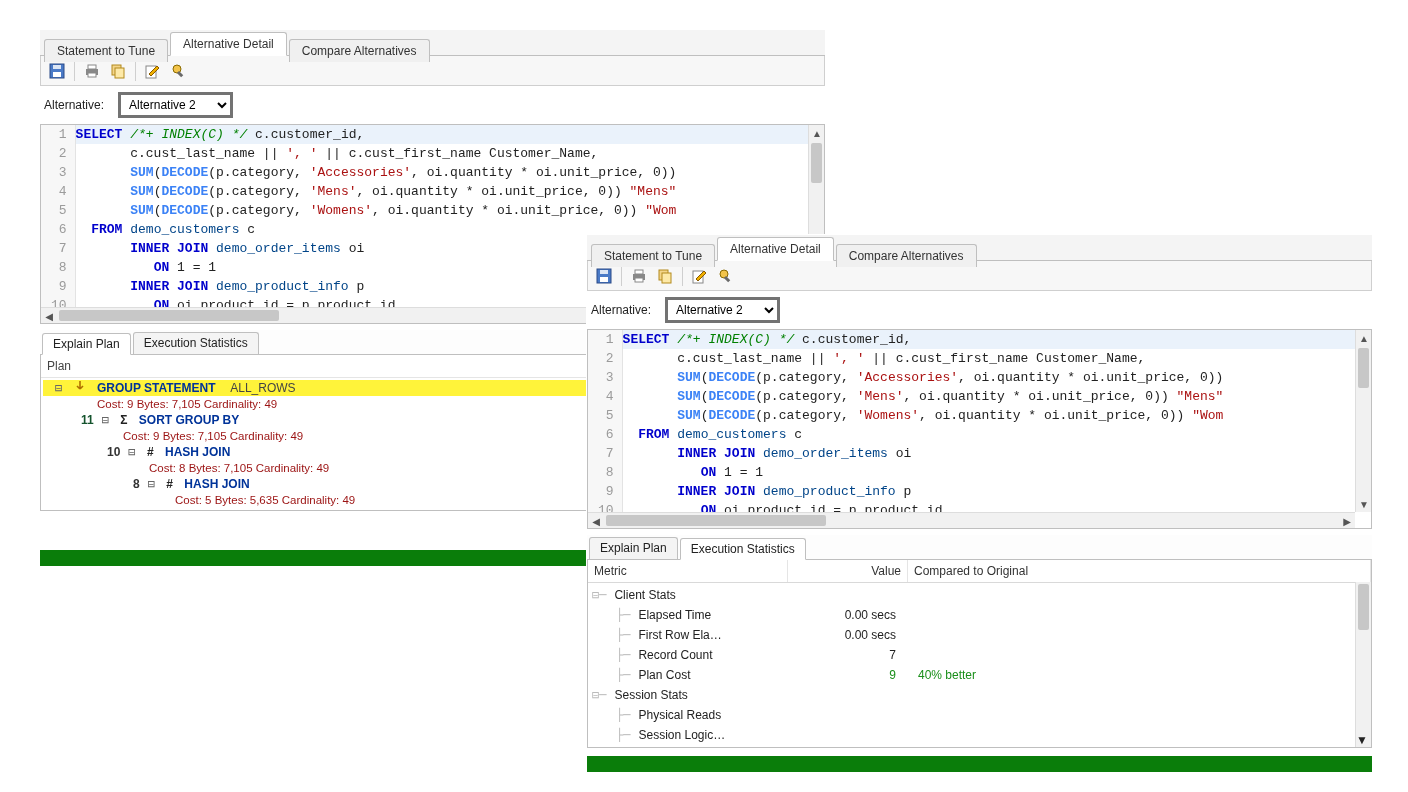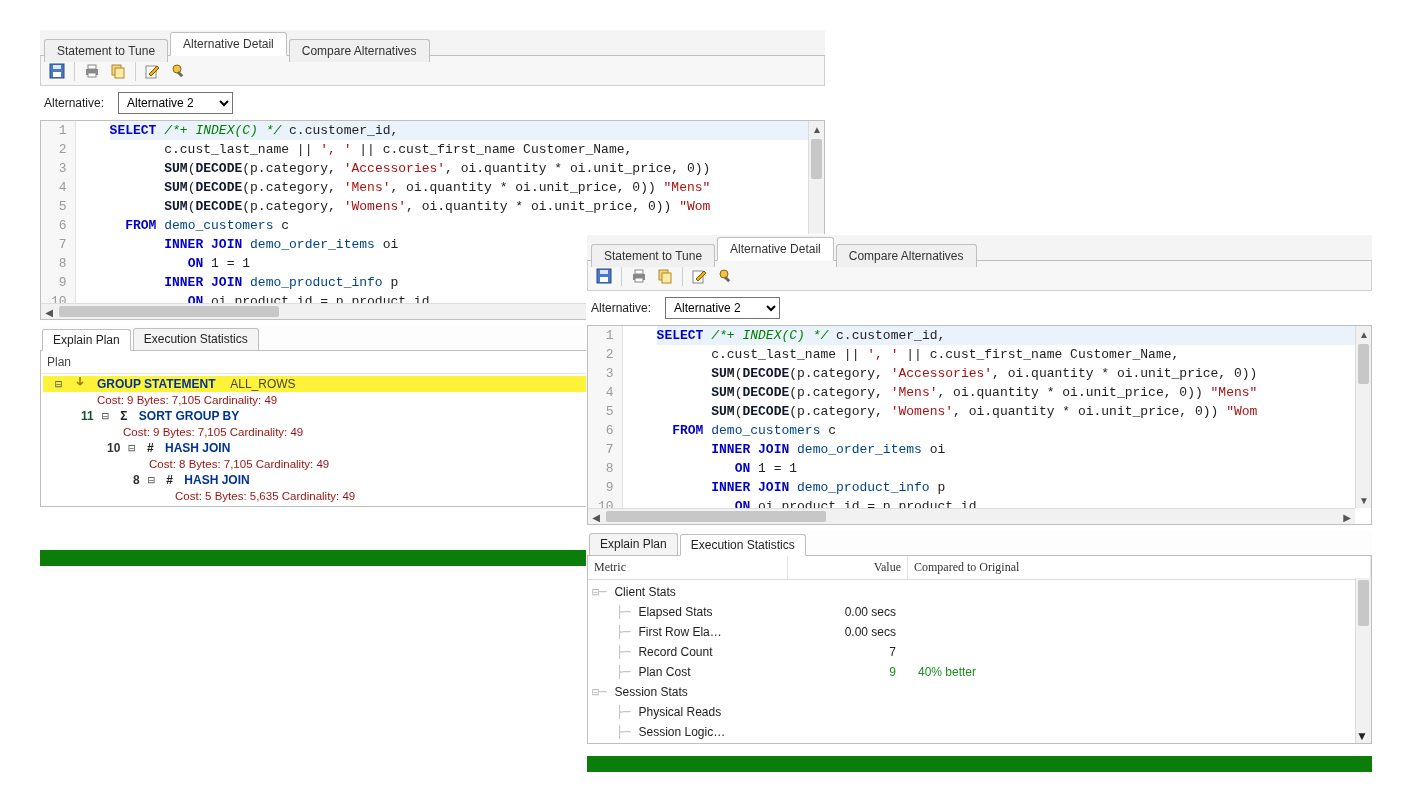--- a/index.html
+++ b/index.html
@@ -63,21 +63,21 @@
     cursor: pointer;
   }
   .sep { width:1px; height:20px; background:#cfcfcf; margin:0 3px; }
   
   .altrow {
     display: flex; align-items: center; gap: 14px;
     padding: 6px 4px 6px 4px;
   }
   .altrow select {
     font-size:12px; padding:2px 4px;
-    border:1px solid #737373; background:#fff;
+    border:3px solid #737373; background:#fff;
     width: 115px;
   }
   
   .editor-wrap {
     border: 1px solid #bfbfbf;
     position: relative;
     overflow: hidden;
     background: #fff;
   }
   .editor {
@@ -92,25 +92,25 @@
   .gutter {
     background: #f7f7f7;
     color: #9b9b9b;
     text-align: right;
     padding: 0 8px 0 10px;
     border-right: 1px solid #e3e3e3;
     user-select: none;
   }
   .codecol { padding: 0; position: relative; flex:1; overflow:hidden; }
   .linebg-hl { background: #eaf2fb; }
-  .code-line { padding-left: 0; margin-left: 34px; }
+  .code-line { padding-left: 0; }
   .tok-kw   { color: #0000cc; font-weight: bold; }
   .tok-cmt  { color: #008000; font-style: italic; }
   .tok-str  { color: #aa1111; }
-  .tok-func { color: #0f172a; font-weight: bold; }
+  .tok-func { color: #3b82f6; font-weight: bold; }
   .tok-tbl  { color: #004488; }
   
   .vscroll {
     position:absolute; right:0; top:0; bottom:16px; width:16px;
     background:#f1f1f1; border-left:1px solid #ddd;
   }
   .vscroll .arrow, .hscroll .arrow {
     width:16px; height:16px; display:flex; align-items:center; justify-content:center;
     color:#555; font-size:10px; cursor:pointer; background:#f1f1f1;
   }
@@ -154,21 +154,21 @@
   .plan-footer {
     border-top:1px solid #cfcfcf; padding:3px 6px; display:flex; align-items:center; gap:6px;
   }
   .step-icon { color:#004488; }
   
   .stats-box { border:1px solid #bfbfbf; border-top:none; padding: 0; position:relative; }
   .stats-header {
     display:grid; grid-template-columns: 200px 120px 1fr; border-bottom:1px solid #d9d9d9;
     color:#333; font-size:12px;
   }
-  .stats-header > div { padding:4px 6px; border-right:1px solid #e5e5e5;font-family:Liberation Serif, serif; }
+  .stats-header > div { padding:4px 6px; border-right:1px solid #e5e5e5; }
   .stats-rows { padding: 2px 0 2px 4px; font-size:12px; line-height:20px; }
   .stats-row { display:grid; grid-template-columns: 200px 120px 1fr; }
   .stats-row .lbl { display:flex; align-items:center; gap:4px; }
   .stats-row .val { text-align:right; padding-right:16px; }
   .good { color: #1a8f1a; }
   .tree-branch { color:#bbb; font-family: monospace; margin-right:4px; }
   .mini-vscroll { position:absolute; right:0; top:22px; bottom:0; width:16px; background:#f1f1f1; border-left:1px solid #ddd;}
   .mini-vscroll .thumb { position:absolute; left:2px; right:2px; top:2px; height:46px; background:#c7c7c7; border-radius:2px; }
   .green-bar { position:absolute; height:16px; background:#0a7d0a; }
 </style>
@@ -359,21 +359,21 @@
           <div class="lbl">
             <span class="tree-branch">⊟─</span>
             <span>Client Stats</span>
           </div>
           <div class="val"></div>
           <div></div>
         </div>
         <div class="stats-row">
           <div class="lbl" style="padding-left:24px;">
             <span class="tree-branch">├─</span>
-            <span>Elapsed Stats</span>
+            <span>Elapsed Time</span>
           </div>
           <div class="val">0.00 secs</div>
           <div class="" style="padding-left:6px;"></div>
         </div>
         <div class="stats-row">
           <div class="lbl" style="padding-left:24px;">
             <span class="tree-branch">├─</span>
             <span>First Row Ela…</span>
           </div>
           <div class="val">0.00 secs</div>

